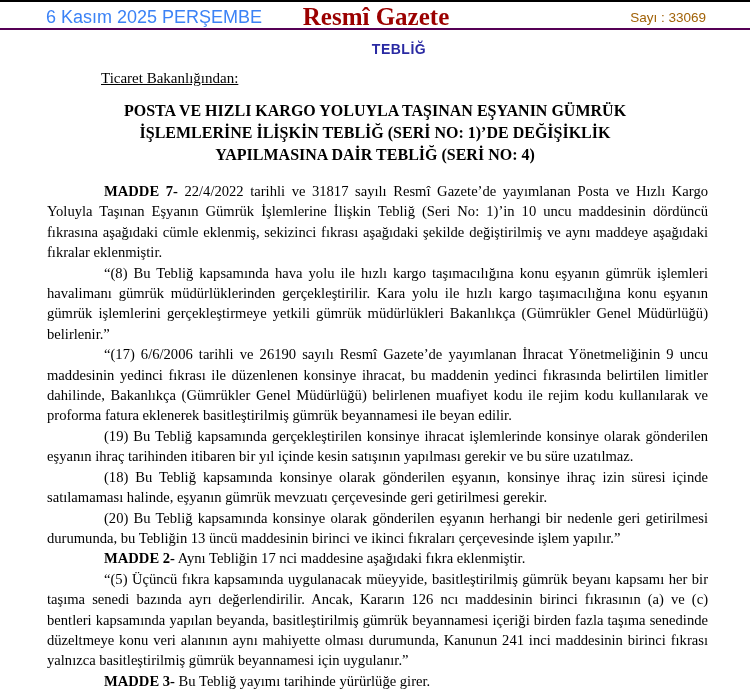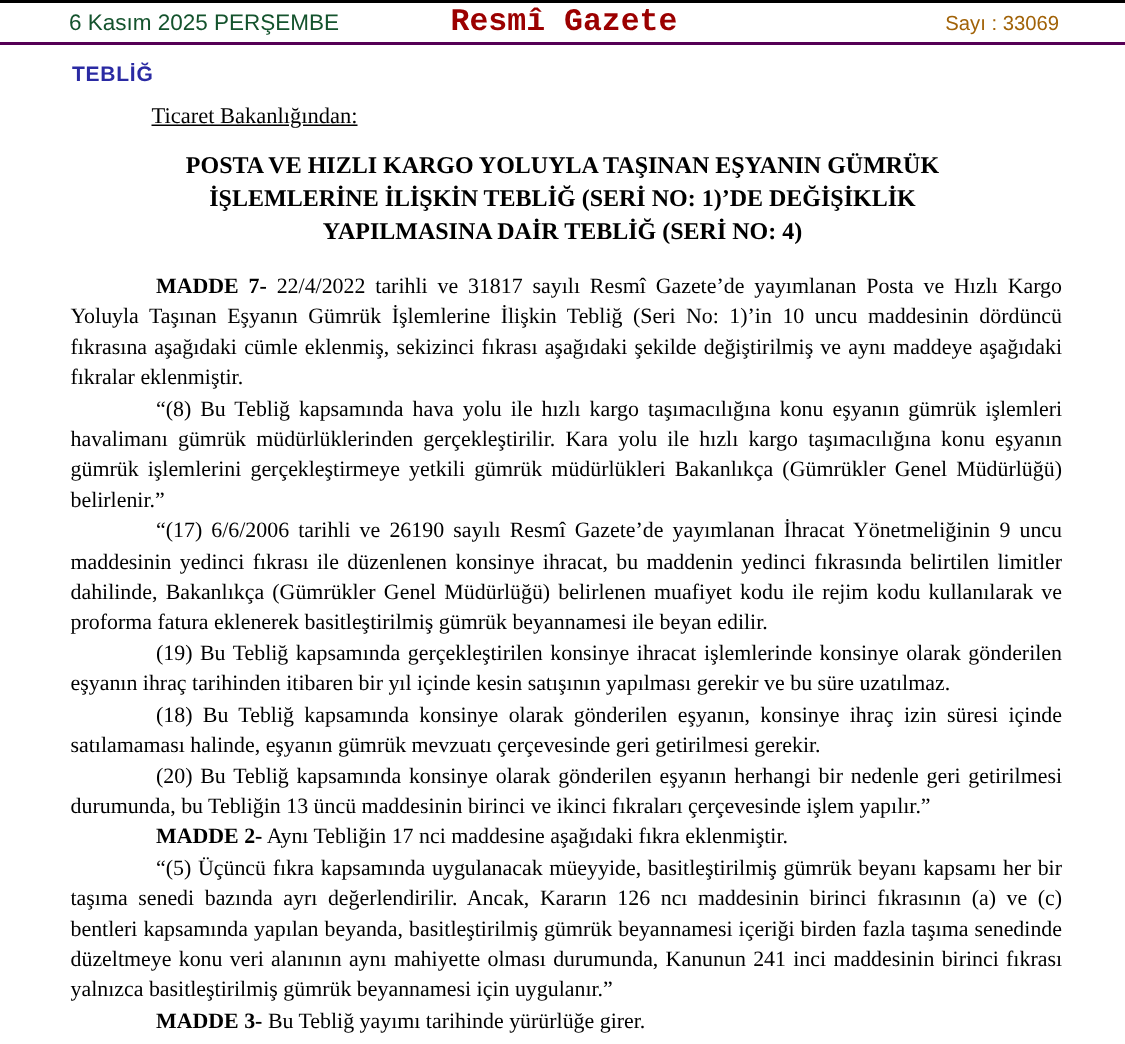--- a/index.html
+++ b/index.html
@@ -20,45 +20,46 @@
   .gz-header {
     display: grid;
     grid-template-columns: 1fr auto 1fr;
     align-items: center;
     padding: 1px 44px 1px 46px;
     height: 24px;
   }
   .hdr-date {
     justify-self: start;
     font-family: "Liberation Sans", sans-serif;
-    font-size: 15px;
-    color: #14532d;
+    font-size: 18px;
+    color: #3b82f6;
     white-space: nowrap;
   }
   .hdr-title {
-    font-family: Liberation Mono, monospace;
+    font-family: Liberation Serif, serif;
     font-weight: bold;
-    font-size: 21px;
+    font-size: 25px;
     color: #9b0000;
     white-space: nowrap;
   }
   .hdr-issue {
     justify-self: end;
     font-family: "Liberation Sans", sans-serif;
     font-size: 13.5px;
     color: #a16207;
     white-space: nowrap;
   }
   .header-rule {
     height: 2px;
     background: #550055;
     width: 100%;
   }
   .section-heading {
     margin-top: 11px;
+    text-align: center;
     font-family: "Liberation Sans", sans-serif;
     font-weight: bold;
     font-size: 14px;
     letter-spacing: 0.5px;
     color: #2a2aa3;
     padding-left: 48px;
   }
   .ministry {
     margin: 13px 0 0 101px;
     font-size: 15px;

